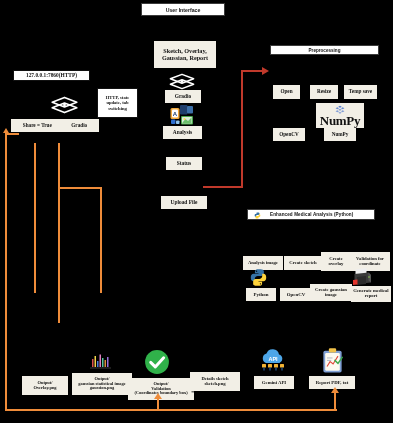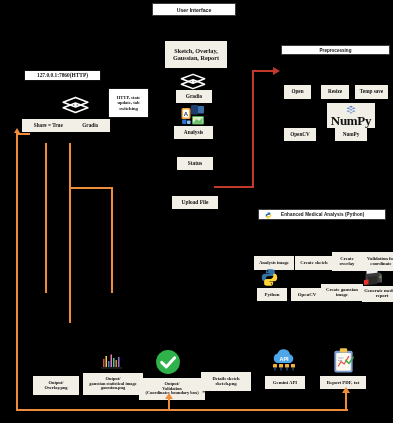--- a/index.html
+++ b/index.html
@@ -3,21 +3,21 @@
 <meta charset="utf-8">
 <style>
   html,body{margin:0;padding:0;}
   body{
     width:393px;height:423px;
     background:#000;
     font-family:"Liberation Serif", serif;
     overflow:hidden;
     position:relative;
   }
-  #stage{position:absolute;left:0;top:0;width:338px;height:423px;margin-left:11px;}
+  #stage{position:absolute;left:0;top:0;width:338px;height:423px;}
 
   
   .box{
     position:absolute;
     background:#f2efe6;
     color:#111;
     display:flex;align-items:center;justify-content:center;
     text-align:center;
     font-weight:bold;
     line-height:1.05;

